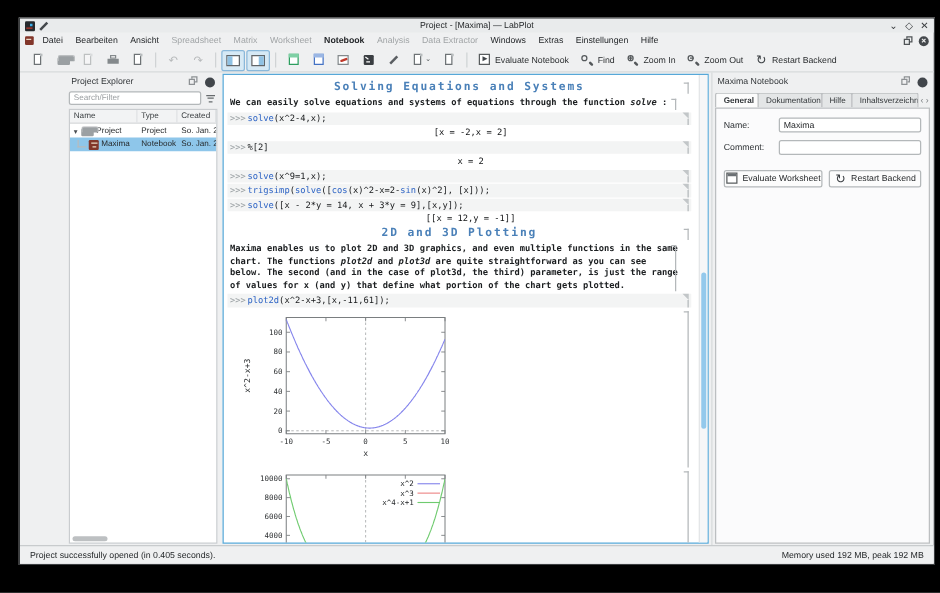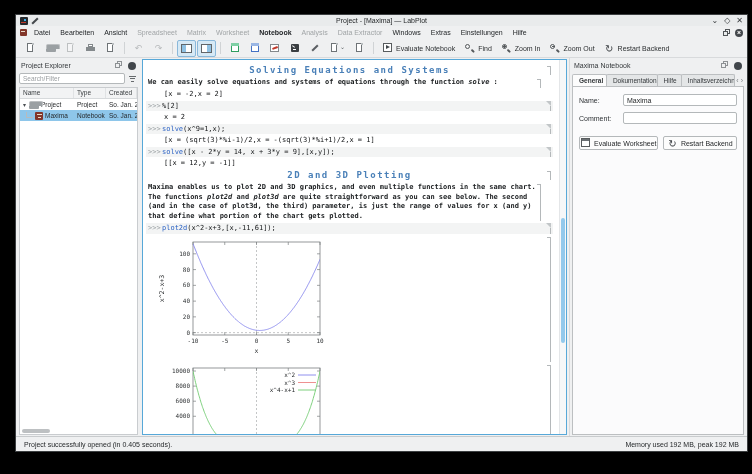--- a/index.html
+++ b/index.html
@@ -74,21 +74,21 @@
   .ic-filter i{position:absolute;left:2px;background:#666a6d;height:1px;}
   .ic-filter .f1{top:2.5px;width:7px;}
   .ic-filter .f2{top:5px;width:5px;left:3px;}
   .ic-filter .f3{top:7.5px;width:3px;left:4px;}
   .ic-maxima{width:8px;height:8px;background:#82362a;border-radius:1px;position:relative;top:0.5px;}
   .ic-maxima i{position:absolute;left:1.5px;top:2px;width:5px;height:1px;background:#ead9c4;}
   .ic-maxima b{position:absolute;left:2.5px;top:4.5px;width:3px;height:1px;background:#ead9c4;}
   .ic-evws .frame{position:absolute;left:0.5px;top:0.5px;width:9px;height:9px;border:1px solid #585c5e;background:#fff;}
   .ic-evws .hdr{position:absolute;left:1.5px;top:1.5px;width:7px;height:2px;background:#6b7074;}
   
-  .content{flex:1;display:flex;min-height:0;}
+  .content{flex:1;display:flex;min-height:0;padding-left:36px;}
   
   .dock-left{width:124px;flex:0 0 auto;display:flex;flex-direction:column;padding:1px 2px 1px 3px;}
   .dock-head{height:12px;display:flex;align-items:center;font-size:7px;color:#33373a;padding:0 2px;gap:3px;flex:0 0 auto;}
   .dock-head .t{flex:1;white-space:nowrap;overflow:hidden;}
   .searchrow{height:13px;display:flex;align-items:center;gap:2px;flex:0 0 auto;margin:1px 0 2px 0;}
   .searchrow input{flex:1;height:11px;border:1px solid #b4b8ba;border-radius:2px;background:#fff;font-size:6.5px;padding:0 3px;color:#333;min-width:0;font-family:"Liberation Sans",sans-serif;}
   .searchrow input::placeholder{color:#9a9ea1;}
   .petable{flex:1;background:#fff;border:1px solid #c9cccf;display:flex;flex-direction:column;overflow:hidden;position:relative;}
   .pethead{display:flex;height:11px;border-bottom:1px solid #d7dadc;background:#f2f3f4;font-size:6.5px;color:#3c4043;flex:0 0 auto;}
   .pethead span{padding:1px 3px;border-right:1px solid #e0e2e4;overflow:hidden;white-space:nowrap;}
@@ -104,21 +104,21 @@
   
   .center{flex:1;position:relative;margin:1px 2px;min-width:0;}
   .nbframe{position:absolute;inset:0;background:#fff;border:1px solid #57a8d8;overflow:hidden;}
   .notebook{position:absolute;left:0;top:0;right:7px;bottom:0;overflow:hidden;padding:2px 6px 0 3px;font-family:"DejaVu Sans Mono",monospace;}
   .nb-h{position:relative;font-weight:bold;font-size:9px;color:#4a80b8;text-align:center;letter-spacing:1.5px;margin:3px 0 3px 0;font-family:"DejaVu Sans Mono",monospace;}
   .nb-p{position:relative;font-size:7px;line-height:9.5px;color:#1b1e20;margin:1px 10px 2px 2px;font-weight:bold;}
   .nb-p em{font-style:italic;}
   .nb-cmd{position:relative;background:#f3f4f4;padding:1px 0;margin:1px 0;font-size:7px;line-height:8.5px;color:#16181a;}
   .nb-cmd .prompt{color:#9aa0a3;display:inline-block;width:16px;padding-left:2px;}
   .nb-cmd .kw{color:#2b62c4;}
-  .nb-res{position:relative;margin:1.5px 0 2.5px 18px;font-size:7px;line-height:8.5px;color:#101214;}
+  .nb-res{position:relative;margin:1.5px 0 2.5px 18px;font-size:7px;line-height:8.5px;color:#101214;text-align:center;}
   .nb-plot{position:relative;margin:2px 0 1px 10px;}
   .blk-mark{position:absolute;right:2px;top:1px;bottom:0;width:4px;border-top:1px solid #b4b8ba;border-right:1px solid #b4b8ba;}
   .blk-tri{position:absolute;right:2px;top:0;width:0;height:0;border-top:5px solid #c2c6c8;border-left:5px solid transparent;}
   .vscroll{position:absolute;right:0;top:0;bottom:0;width:7px;background:#f6f7f8;border-left:1px solid #e4e6e8;}
   .vthumb{position:absolute;left:1px;right:1px;top:158px;height:125px;background:#93c9ec;border-radius:3px;}
   
   .dock-right{width:178px;flex:0 0 auto;display:flex;flex-direction:column;padding:1px 3px 1px 2px;border-left:1px solid #d8dadc;}
   .tabframe{flex:1;display:flex;flex-direction:column;margin-top:1px;min-height:0;}
   .tabbar{display:flex;align-items:flex-end;height:14px;flex:0 0 auto;}
   .tab{font-size:6.5px;color:#33373a;padding:2px 6px 2px 6px;border:1px solid #bcbfc1;border-bottom:none;background:#e4e6e7;border-radius:2px 2px 0 0;margin-right:-1px;white-space:nowrap;overflow:hidden;}
@@ -374,25 +374,26 @@
             </div>
           <div class="hscroll"></div>
         </div>
       </div>
 
       <div class="center">
         <div class="nbframe">
           <div class="notebook" id="nb-blocks">
               <div class="nb-h">Solving Equations and Systems<span class="blk-mark"></span></div>
               <div class="nb-p"><span>We can easily solve equations and systems of equations through the function </span><em>solve</em><span> :</span><span class="blk-mark"></span></div>
+              <div class="nb-cmd"><span class="prompt">&gt;&gt;&gt;</span><span class="kw">solve</span><span>(x^2-4,x);</span><span class="blk-tri"></span><span class="blk-mark" style="top: 5px; border-top: none;"></span></div>
               <div class="nb-res">[x = -2,x = 2]</div>
               <div class="nb-cmd"><span class="prompt">&gt;&gt;&gt;</span><span>%[2]</span><span class="blk-tri"></span><span class="blk-mark" style="top: 5px; border-top: none;"></span></div>
               <div class="nb-res">x = 2</div>
               <div class="nb-cmd"><span class="prompt">&gt;&gt;&gt;</span><span class="kw">solve</span><span>(x^9=1,x);</span><span class="blk-tri"></span><span class="blk-mark" style="top: 5px; border-top: none;"></span></div>
-              <div class="nb-res">[x = (sqrt(3)*%i-1)/2,x = -(sqrt(3)*%i+1)/2,x = 1]</div>
+              <div class="nb-cmd"><span class="prompt">&gt;&gt;&gt;</span><span class="kw">trigsimp</span><span>(</span><span class="kw">solve</span><span>([</span><span class="kw">cos</span><span>(x)^2-x=2-</span><span class="kw">sin</span><span>(x)^2], [x]));</span><span class="blk-tri"></span><span class="blk-mark" style="top: 5px; border-top: none;"></span></div>
               <div class="nb-cmd"><span class="prompt">&gt;&gt;&gt;</span><span class="kw">solve</span><span>([x - 2*y = 14,  x + 3*y = 9],[x,y]);</span><span class="blk-tri"></span><span class="blk-mark" style="top: 5px; border-top: none;"></span></div>
               <div class="nb-res">[[x = 12,y = -1]]</div>
               <div class="nb-h">2D and 3D Plotting<span class="blk-mark"></span></div>
               <div class="nb-p"><span>Maxima enables us to plot 2D and 3D graphics, and even multiple functions in the same chart. The functions </span><em>plot2d</em><span> and </span><em>plot3d</em><span> are quite straightforward as you can see below. The second (and in the case of plot3d, the third) parameter, is just the range of values for x (and y) that define what portion of the chart gets plotted.</span><span class="blk-mark"></span></div>
               <div class="nb-cmd"><span class="prompt">&gt;&gt;&gt;</span><span class="kw">plot2d</span><span>(x^2-x+3,[x,-11,61]);</span><span class="blk-tri"></span><span class="blk-mark" style="top: 5px; border-top: none;"></span></div>
               <div class="nb-plot"><svg width="200" height="122">
                   <clipPath id="clip0">
                     <rect x="37" y="6" width="127" height="93"></rect>
                   </clipPath>
                   <line x1="100.5" y1="6" x2="100.5" y2="99" stroke="#aaadaf" stroke-width="0.7" stroke-dasharray="2,2"></line>

